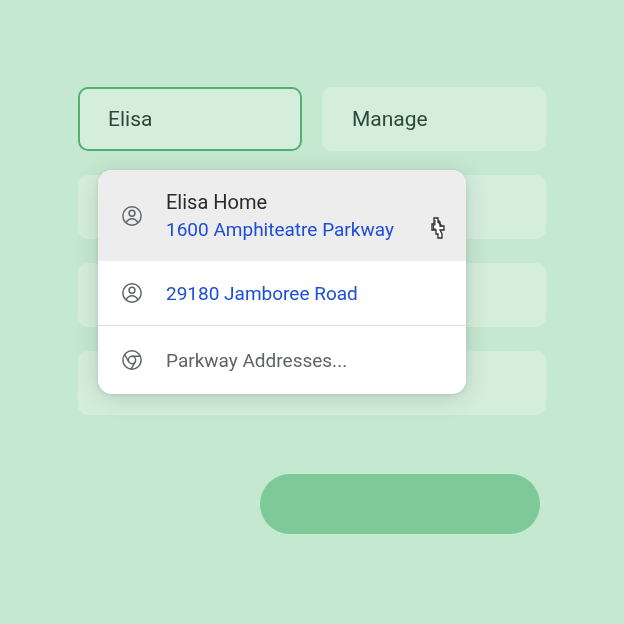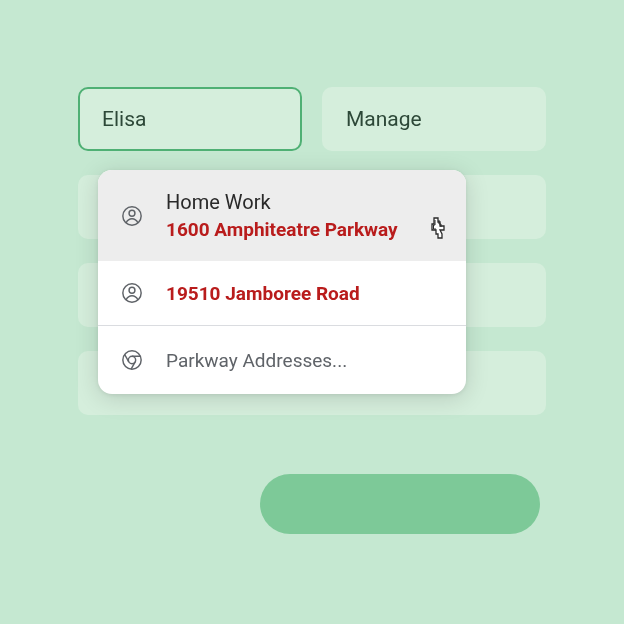--- a/index.html
+++ b/index.html
@@ -28,21 +28,21 @@
       display: flex;
       gap: 20px;
       margin-bottom: 24px;
     }
     
     .input-field {
       flex: 1;
       height: 64px;
       background: #d5eedc;
       border-radius: 10px;
-      padding: 0 22px;
+      padding: 0 28px;
       display: flex;
       align-items: center;
       font-size: 21px;
       color: #2d4838;
       border: 2px solid transparent;
     }
     
     .input-field.active {
       border: 2px solid #4fb074;
     }
@@ -107,22 +107,22 @@
     }
     
     .dropdown-item-title {
       font-size: 20px;
       color: #2a2a2a;
       font-weight: 400;
     }
     
     .dropdown-item-subtitle {
       font-size: 19px;
-      color: #b91c1c;
-      font-weight: 700;
+      color: #1d4ed8;
+      font-weight: 400;
     }
     
     .divider {
       height: 1px;
       background: #dadce0;
       margin: 0;
     }
     
     .manage-item {
       display: flex;
@@ -186,34 +186,34 @@
 <div class="dropdown">
   <div class="dropdown-item hovered">
     <div class="dropdown-icon person-icon">
       <svg viewBox="0 0 24 24" fill="none" stroke="#5f6368" stroke-width="1.6">
         <circle cx="12" cy="12" r="10"></circle>
         <circle cx="12" cy="9" r="3.2"></circle>
         <path d="M5.5 19.5c1.5-3 4-4.5 6.5-4.5s5 1.5 6.5 4.5"></path>
       </svg>
     </div>
     <div class="dropdown-item-content">
-      <span class="dropdown-item-title">Home Work</span>
+      <span class="dropdown-item-title">Elisa Home</span>
       <span class="dropdown-item-subtitle">1600 Amphiteatre Parkway</span>
     </div>
   </div>
   <div class="dropdown-item">
     <div class="dropdown-icon person-icon">
       <svg viewBox="0 0 24 24" fill="none" stroke="#5f6368" stroke-width="1.6">
         <circle cx="12" cy="12" r="10"></circle>
         <circle cx="12" cy="9" r="3.2"></circle>
         <path d="M5.5 19.5c1.5-3 4-4.5 6.5-4.5s5 1.5 6.5 4.5"></path>
       </svg>
     </div>
     <div class="dropdown-item-content">
-      <span class="dropdown-item-subtitle">19510 Jamboree Road</span>
+      <span class="dropdown-item-subtitle">29180 Jamboree Road</span>
     </div>
   </div>
   <div class="divider"></div>
   <div class="manage-item">
     <div class="dropdown-icon chrome-icon">
       <svg viewBox="0 0 24 24" fill="#5f6368">
         <circle cx="12" cy="12" r="10" fill="none" stroke="#5f6368" stroke-width="1.6"></circle>
         <circle cx="12" cy="12" r="4" fill="none" stroke="#5f6368" stroke-width="1.6"></circle>
         <path d="M12 8h9" stroke="#5f6368" stroke-width="1.6"></path>
         <path d="M8.5 14L4 6" stroke="#5f6368" stroke-width="1.6"></path>

